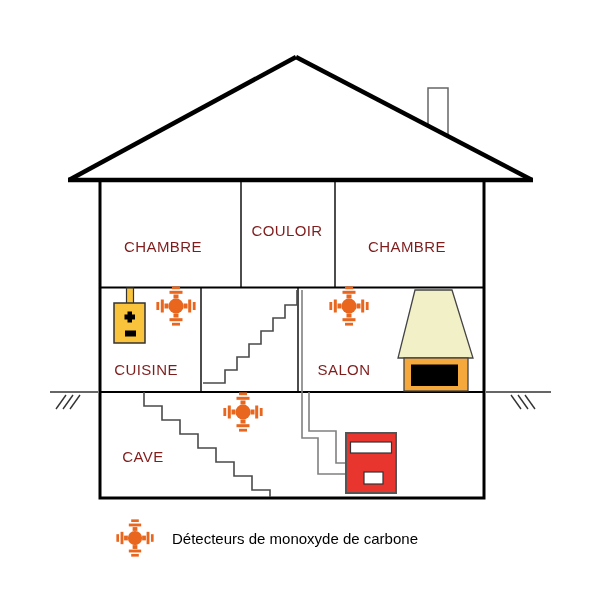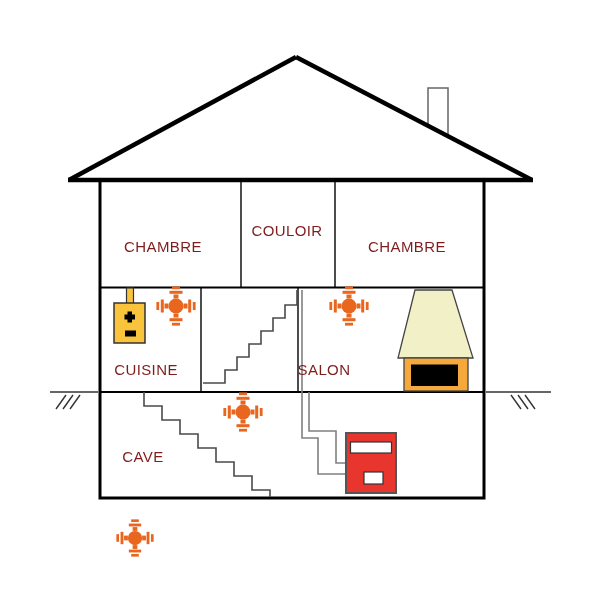--- a/index.html
+++ b/index.html
@@ -135,17 +135,18 @@
     <use href="#detector-sym" transform="translate(349,306)" fill="#E8661E"></use>
     <use href="#detector-sym" transform="translate(243,412)" fill="#E8661E"></use>
 
     <use href="#detector-sym" transform="translate(135,538) scale(0.95)" fill="#E8661E"></use>
   </svg>
 
   <div class="room-label" style="left:163px; top:246px;">CHAMBRE</div>
   <div class="room-label" style="left:287px; top:230px;">COULOIR</div>
   <div class="room-label" style="left:407px; top:246px;">CHAMBRE</div>
   <div class="room-label" style="left:146px; top:369px;">CUISINE</div>
-  <div class="room-label" style="left:324px; top:369px;">SALON</div>
+  <div class="room-label" style="left:344px; top:369px;">SALON</div>
   <div class="room-label" style="left:143px; top:456px;text-align:right;">CAVE</div>
 
+  <div class="legend-label" style="left:172px; top:538px;">Détecteurs de monoxyde de carbone</div>
 
 </div>
 
 </body></html>

